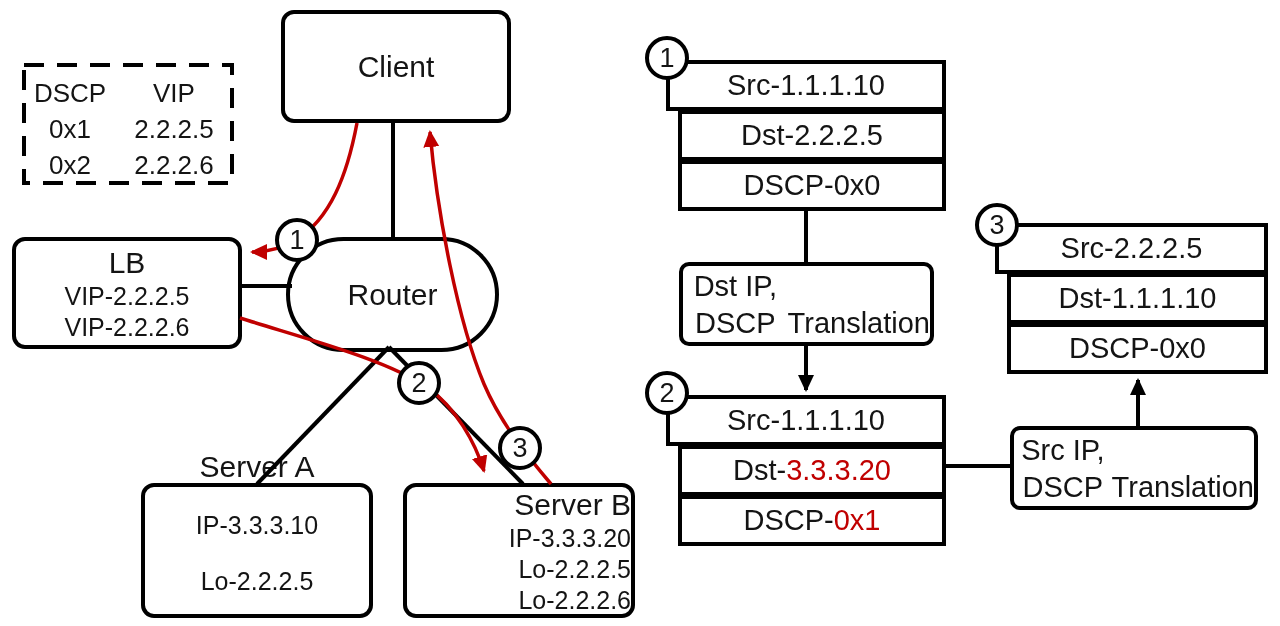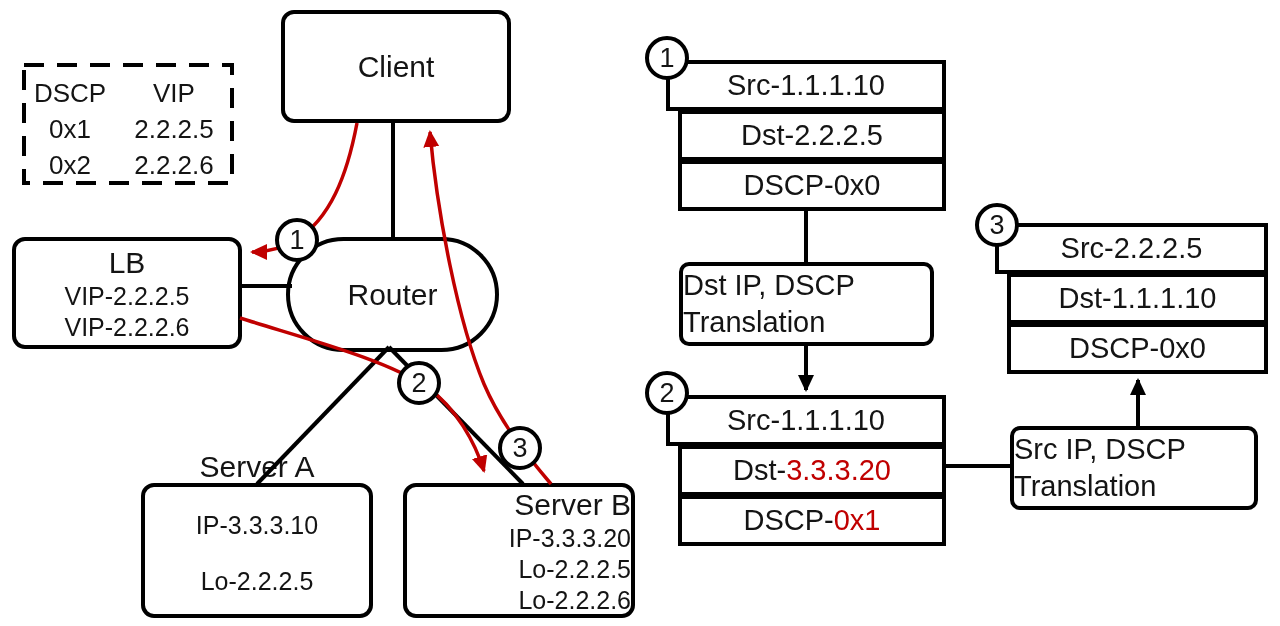--- a/index.html
+++ b/index.html
@@ -53,21 +53,21 @@
     box-sizing:border-box; height:51px; border:4px solid #000; background:#fff;
     display:flex; align-items:center; justify-content:center;
     font-size:29px; white-space:pre;
   }
   .prow + .prow { margin-top:-1px;margin-left:12px; }
   .red { color:#c00000; }
   
   .trans {
     position:absolute; box-sizing:border-box; background:#fff;
     border:4px solid #000; border-radius:10px; z-index:1;
-    display:flex; flex-direction:column; align-items:flex-start; justify-content:center;
+    display:flex; flex-direction:row; align-items:flex-end; justify-content:center;
     font-size:29px; line-height:37px; text-align:center;
   }
   #dst-translation-box { left:679px;  top:262px; width:255px; height:84px; }
   #src-translation-box { left:1010px; top:426px; width:248px; height:84px; }
 </style>
 </head>
 <body>
 
 <div id="stage">
 

